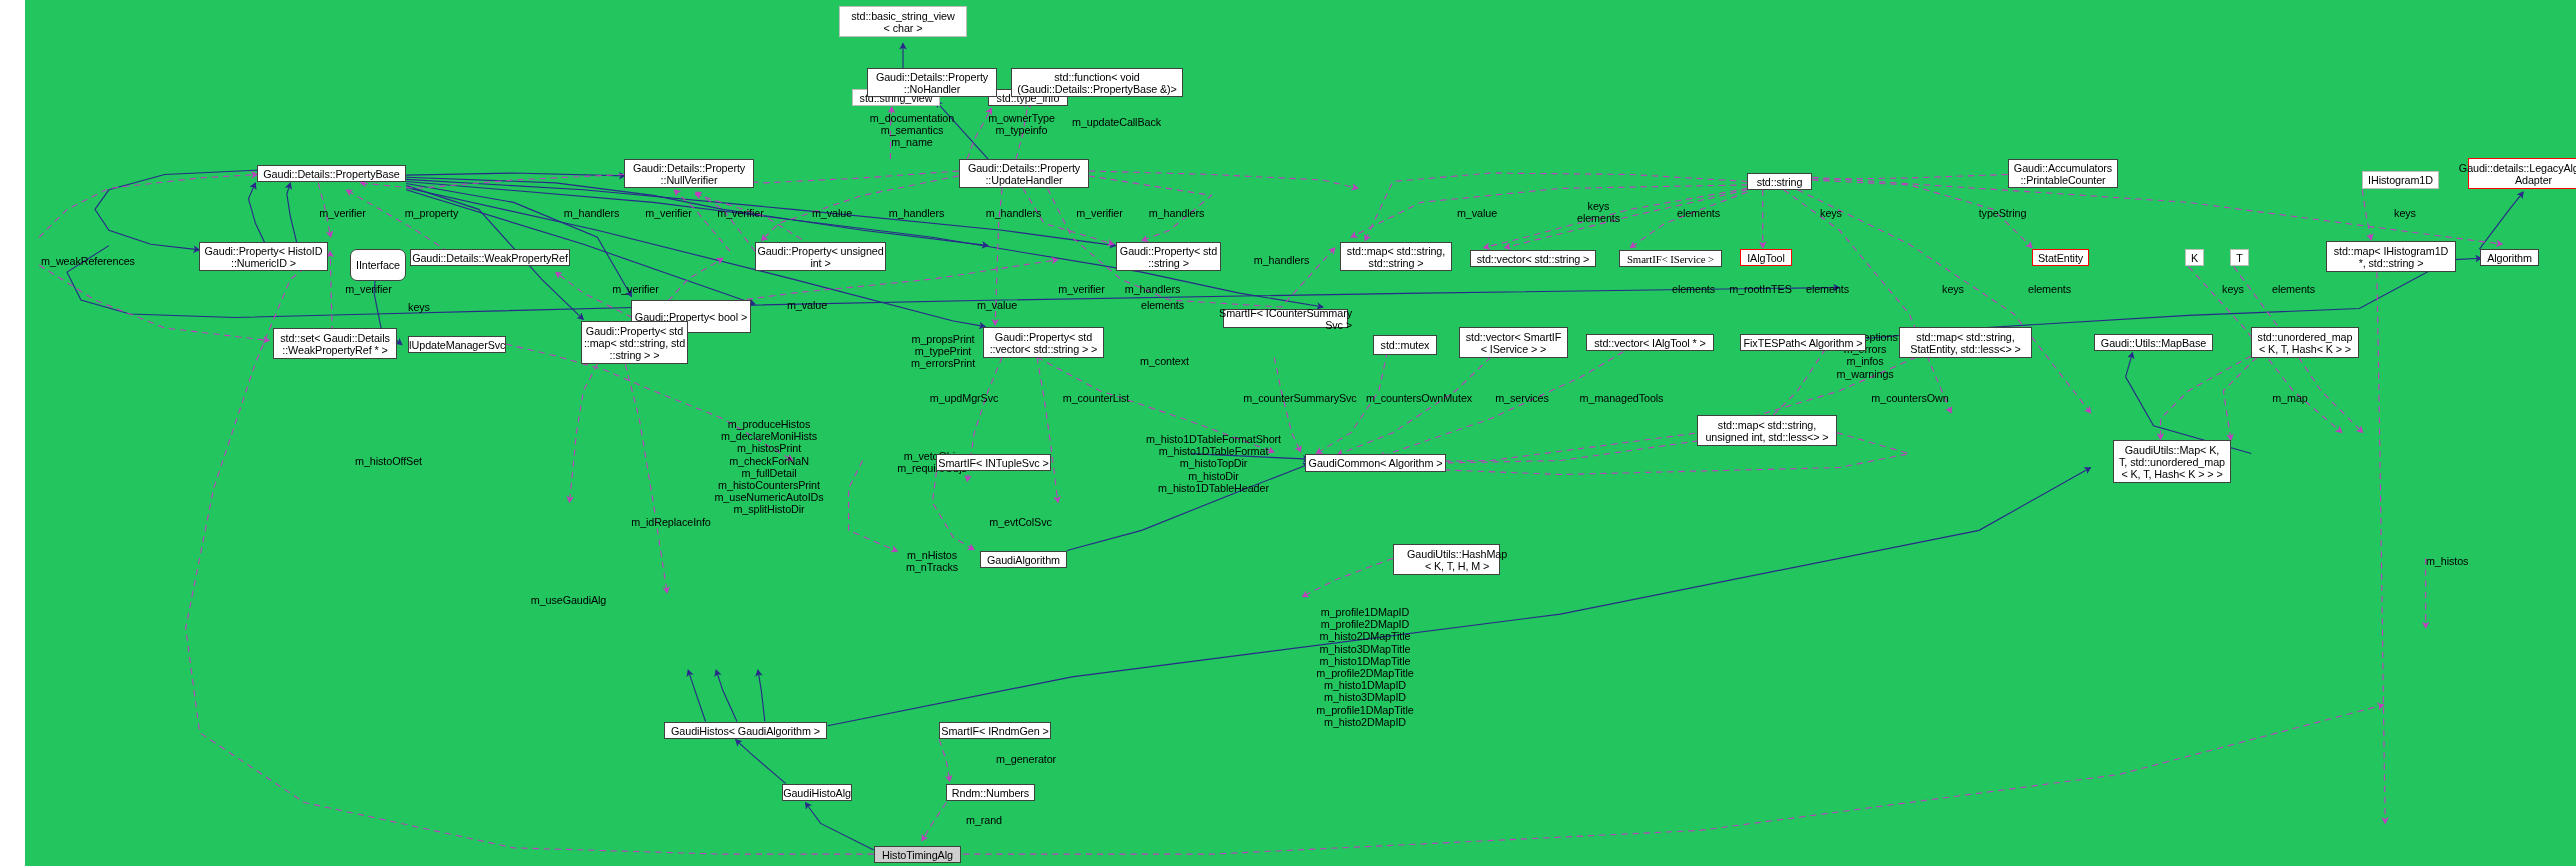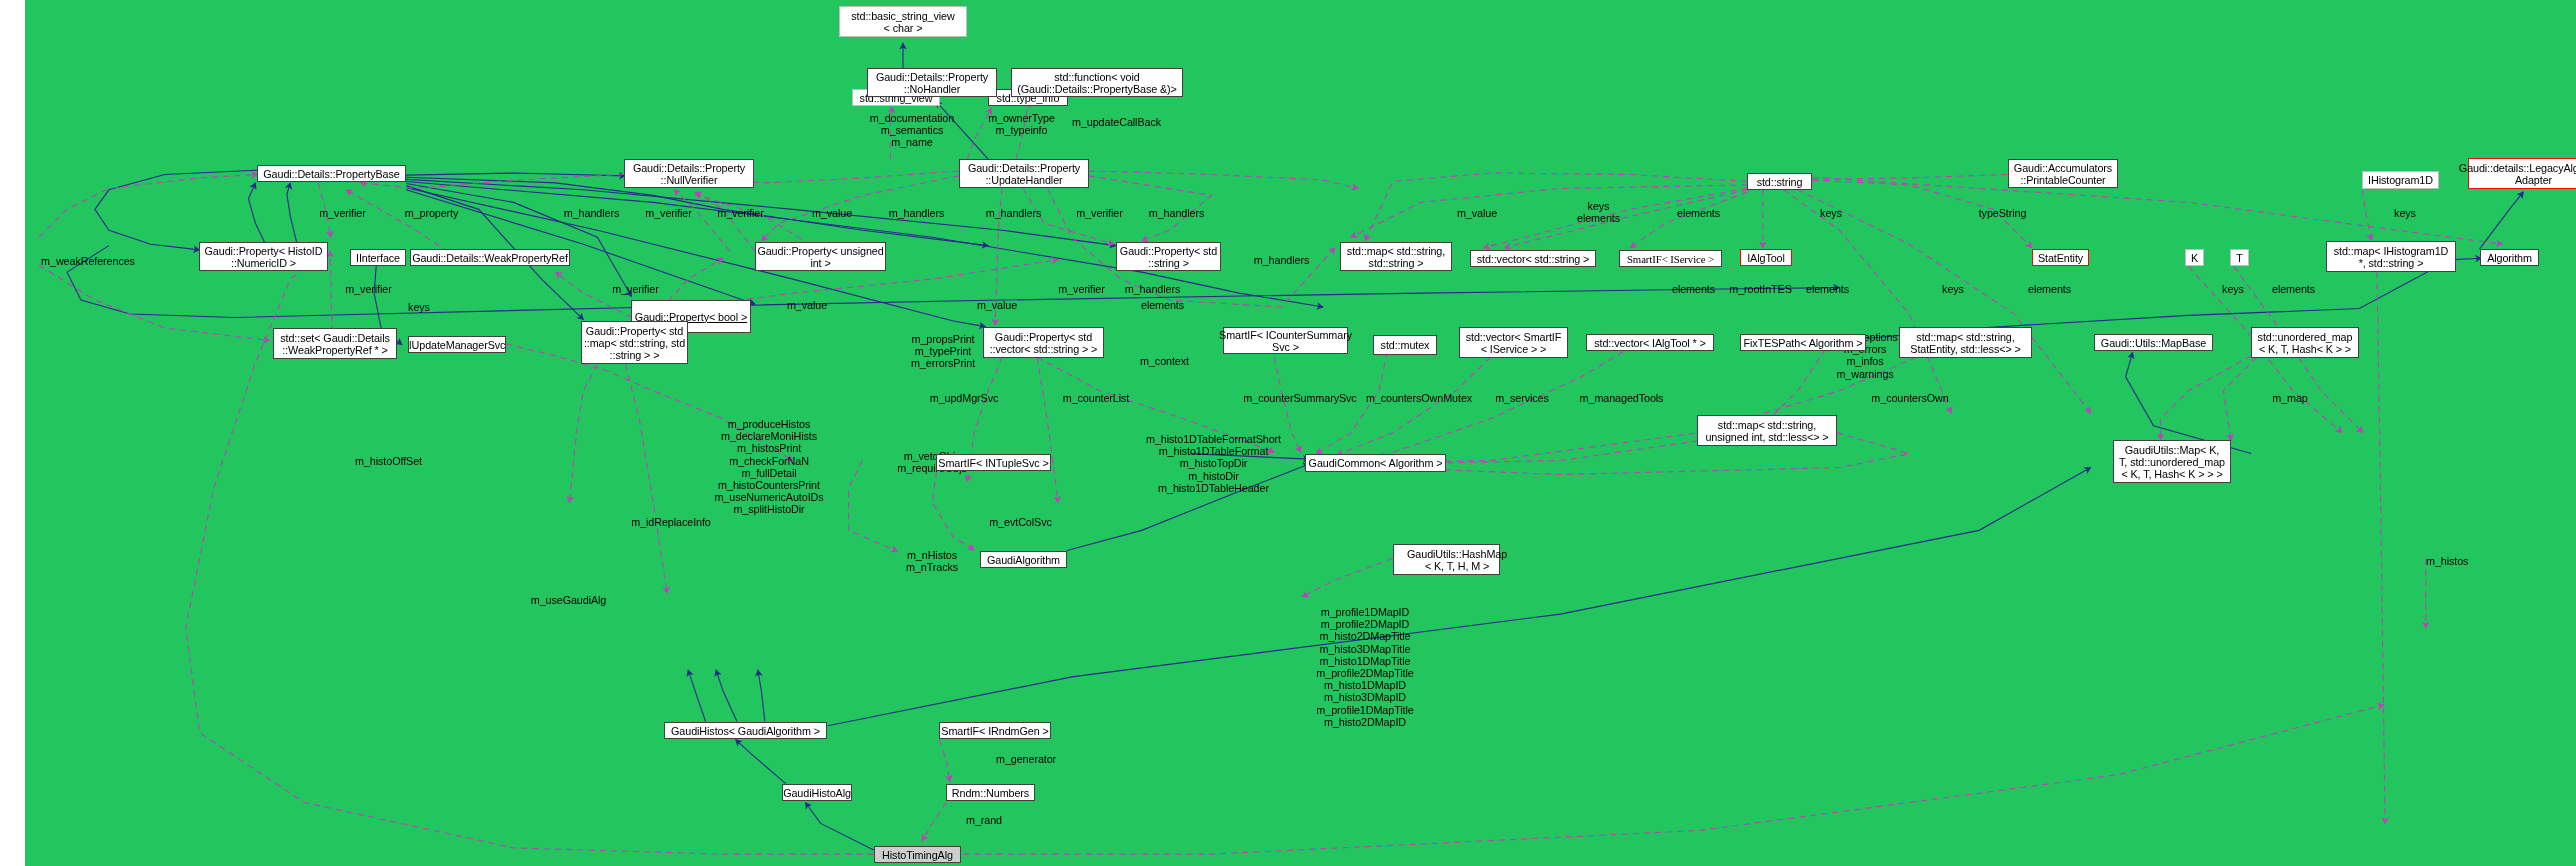--- a/index.html
+++ b/index.html
@@ -172,47 +172,47 @@
       <div class="node" style="left: 599px; top: 159px; width: 130px; height: 29px;">Gaudi::Details::Property
 ::NullVerifier</div>
       <div class="node" style="left: 1722px; top: 173px; width: 65px; height: 17px;">std::string</div>
       <div class="node" style="left: 1983px; top: 159px; width: 110px; height: 29px;">Gaudi::Accumulators
 ::PrintableCounter</div>
       <div class="node thin" style="left: 2337px; top: 171px; width: 77px; height: 18px;">IHistogram1D</div>
       <div class="node red" style="left: 2443px; top: 158px; width: 131px; height: 31px;">Gaudi::details::LegacyAlgorithm
 Adapter</div>
       <div class="node" style="left: 174px; top: 242px; width: 129px; height: 29px;">Gaudi::Property&lt; HistoID
 ::NumericID &gt;</div>
-      <div class="node" style="left: 325px; top: 249px; width: 56px; height: 17px;">IInterface</div>
+      <div class="node" style="left: 325px; top: 249px; width: 56px; height: 32px; border-radius: 7px;">IInterface</div>
       <div class="node" style="left: 385px; top: 249px; width: 160px; height: 17px;">Gaudi::Details::WeakPropertyRef</div>
       <div class="node" style="left: 730px; top: 242px; width: 131px; height: 29px;">Gaudi::Property&lt; unsigned
 int &gt;</div>
       <div class="node" style="left: 1091px; top: 242px; width: 105px; height: 29px;">Gaudi::Property&lt; std
 ::string &gt;</div>
       <div class="node" style="left: 1315px; top: 242px; width: 112px; height: 29px;">std::map&lt; std::string,
 std::string &gt;</div>
       <div class="node" style="left: 1445px; top: 250px; width: 126px; height: 17px;">std::vector&lt; std::string &gt;</div>
       <div class="node" style="left: 1594px; top: 250px; width: 103px; height: 17px; font-family: Liberation Serif, serif;">SmartIF&lt; IService &gt;</div>
       <div class="node red" style="left: 1715px; top: 249px; width: 52px; height: 17.4px;">IAlgTool</div>
       <div class="node red" style="left: 2007px; top: 249px; width: 57px; height: 17.4px;">StatEntity</div>
       <div class="node thin" style="left: 2160px; top: 249px; width: 19px; height: 17.4px;">K</div>
       <div class="node thin" style="left: 2205px; top: 249px; width: 19px; height: 17.4px;">T</div>
       <div class="node" style="left: 2301px; top: 241px; width: 130px; height: 31px;">std::map&lt; IHistogram1D
 *, std::string &gt;</div>
       <div class="node" style="left: 2455px; top: 249px; width: 59px; height: 17.4px;">Algorithm</div>
-      <div class="node" style="left: 606px; top: 300px; width: 120px; height: 33px; text-decoration: underline;">Gaudi::Property&lt; bool &gt;</div>
+      <div class="node" style="left: 606px; top: 300px; width: 120px; height: 33px;">Gaudi::Property&lt; bool &gt;</div>
       <div class="node" style="left: 248px; top: 328px; width: 124px; height: 31px;">std::set&lt; Gaudi::Details
 ::WeakPropertyRef * &gt;</div>
       <div class="node" style="left: 383px; top: 336px; width: 98px; height: 17px;">IUpdateManagerSvc</div>
       <div class="node" style="left: 556px; top: 321px; width: 107px; height: 43px;">Gaudi::Property&lt; std
 ::map&lt; std::string, std
 ::string &gt; &gt;</div>
       <div class="node" style="left: 958px; top: 327px; width: 121px; height: 31px;">Gaudi::Property&lt; std
 ::vector&lt; std::string &gt; &gt;</div>
-      <div class="node" style="left: 1198px; top: 327px; width: 125px; height: 27px;">SmartIF&lt; ICounterSummary
+      <div class="node" style="left: 1198px; top: 309px; width: 125px; height: 19px; text-align: right;">SmartIF&lt; ICounterSummary
 Svc &gt;</div>
       <div class="node" style="left: 1348px; top: 335px; width: 64px; height: 20px;">std::mutex</div>
       <div class="node" style="left: 1434px; top: 327px; width: 109px; height: 31px;">std::vector&lt; SmartIF
 &lt; IService &gt; &gt;</div>
       <div class="node" style="left: 1561px; top: 334px; width: 128px; height: 17.4px;">std::vector&lt; IAlgTool * &gt;</div>
       <div class="node" style="left: 1715px; top: 334px; width: 126px; height: 17.4px;">FixTESPath&lt; Algorithm &gt;</div>
       <div class="node" style="left: 1874px; top: 327px; width: 133px; height: 31px;">std::map&lt; std::string,
 StatEntity, std::less&lt;&gt; &gt;</div>
       <div class="node" style="left: 2069px; top: 334px; width: 119px; height: 17.4px;">Gaudi::Utils::MapBase</div>
       <div class="node" style="left: 2226px; top: 327px; width: 108px; height: 31px;">std::unordered_map

